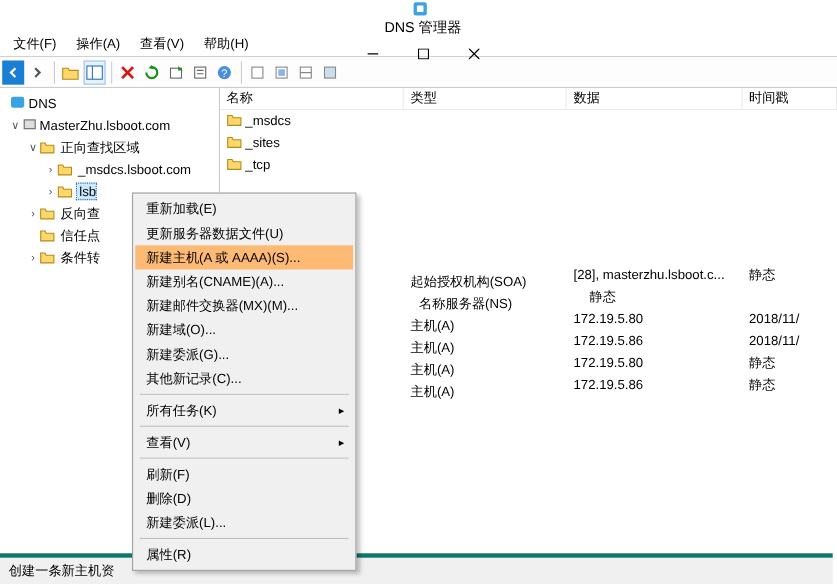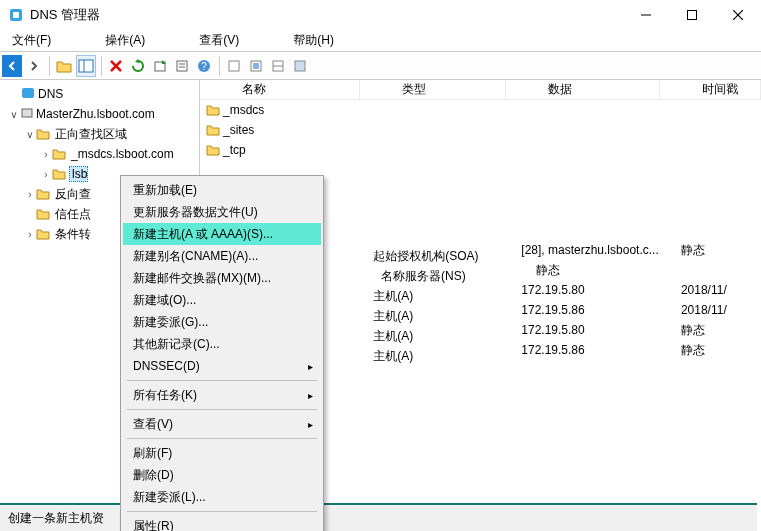--- a/index.html
+++ b/index.html
@@ -1,49 +1,49 @@
 <!DOCTYPE html>
 <html><head>
 <meta charset="utf-8">
 <style>
 * { box-sizing: border-box; margin: 0; padding: 0; }
 body { font-family: "Microsoft YaHei", "Segoe UI", sans-serif; font-size: 12px; background: #fff; color: #000; width: 761px; height: 531px; overflow: hidden; position: relative; }
-.titlebar { height: 30px; background: #fff; display: flex; align-items: center; padding-left: 8px; }
+.titlebar { height: 30px; background: #fff; display: flex; align-items: center; padding-left: 8px; flex-direction: column; }
 .titlebar-icon { width: 16px; height: 16px; margin-right: 6px; }
 .titlebar-text { flex: 1; font-size: 13px; }
 .winbtns { display: flex; }
 .winbtn { width: 46px; height: 30px; display: flex; align-items: center; justify-content: center; font-size: 14px; }
-.menubar { height: 22px; display: flex; align-items: center; padding-left: 8px; background: #fff; border-bottom: 1px solid #ccc; gap: 36px; }
+.menubar { height: 22px; display: flex; align-items: center; padding-left: 8px; background: #fff; border-bottom: 1px solid #ccc; }
 .menu-item { padding: 0 4px; margin-right: 10px; }
 .toolbar { height: 28px; display: flex; align-items: center; padding-left: 2px; border-bottom: 1px solid #ccc; background: #fdfdfd; gap:1px; }
 .toolbtn { width: 20px; height: 22px; display: flex; align-items: center; justify-content: center; margin-right: 1px; border: 1px solid transparent; }
 .toolsep { width:1px; height:20px; background:#ccc; margin:0 3px; }
 .main { display: flex; position: absolute; top: 80px; bottom: 30px; left: 0; right: 0; }
 .left-pane { width: 200px; border-right: 1px solid #ccc; overflow-x: auto; overflow-y: auto; padding-top: 4px; }
 .tree-node { display: flex; align-items: center; height: 20px; white-space: nowrap; }
 .tree-twisty { width: 12px; display:inline-block; text-align:center; color:#555; font-size:10px; }
 .tree-label { padding-left: 2px; }
 .selected-node { background: #cce8ff; border: 1px dotted #2a7ab0; text-align: center; }
 .right-pane { flex: 1; overflow: auto; }
 .cols { display: flex; height: 20px; border-bottom: 1px solid #eaeaea; }
-.col { border-right: 1px solid #eaeaea; padding-left: 6px; display:flex; align-items:center;margin-left:36px; }
+.col { border-right: 1px solid #eaeaea; padding-left: 6px; display:flex; align-items:center; }
 .c-name { width: 175px; }
 .c-type { width: 155px; text-align: center; }
 .c-data { width: 167px; }
 .c-ts { width: 90px; }
 .row { display: flex; height: 20px; align-items: center; }
-.row .cell-name { width: 175px; padding-left: 6px; display:flex; align-items:center; }
+.row .cell-name { width: 175px; padding-left: 6px; display:flex; }
 .row .cell-type { width: 155px; padding-left: 6px; margin-top: 12px; }
 .row .cell-data { width: 167px; padding-left: 6px; }
 .row .cell-ts { width: 90px; padding-left: 6px; }
 .folder-icon-sm { width: 14px; height: 12px; display:inline-flex; margin-right:3px; }
-.statusbar { position: absolute; bottom: 0; left: 0; right: 4px; height: 28px; border-top: 2px solid #0f766e; padding-left: 8px; display: flex; align-items: center; background: #f0f0f0; font-family: Liberation Mono, monospace; }
+.statusbar { position: absolute; bottom: 0; left: 0; right: 4px; height: 28px; border-top: 4px solid #0f766e; padding-left: 8px; display: flex; align-items: center; background: #f0f0f0; font-family: Liberation Mono, monospace; }
 .context-menu { position: absolute; left: 120px; top: 175px; width: 204px; background: #f0f0f0; border: 1px solid #a0a0a0; box-shadow: 3px 3px 4px rgba(0,0,0,0.25); padding: 3px 2px; z-index: 50; }
 .ctx-item { height: 22px; display: flex; align-items: center; padding-left: 10px; position: relative; }
-.ctx-item.highlight { background: #5eead4; color: #000; }
+.ctx-item.highlight { background: #fdba74; color: #000; }
 .ctx-item.has-arrow::after { content: "▸"; position: absolute; right: 8px; font-size: 10px; }
 .ctx-sep { height: 1px; background: #c0c0c0; margin: 3px 4px; }
 .nav-arrow-bg { background:#1a7fd4; color:#fff; display:flex; align-items:center; justify-content:center; }
 </style>
 </head>
 <body>
 
 <div class="titlebar">
   <span class="titlebar-icon">
     <svg viewBox="0 0 16 16">
@@ -154,21 +154,21 @@
     </div>
   <div class="toolbtn">
       <svg width="14" height="14" viewBox="0 0 14 14">
         <rect x="2" y="2" width="10" height="10" fill="#cde" stroke="#888"></rect>
       </svg>
     </div>
 </div>
 
 <div class="main">
   <div class="left-pane">
-    <div class="tree-node" style="padding-left:20px">
+    <div class="tree-node" style="padding-left:8px">
       <span><svg width="16" height="14" viewBox="0 0 16 14">
             <rect x="2" y="2" width="12" height="10" fill="#3aa3e3" rx="2"></rect>
           </svg></span>
       <span class="tree-label">DNS</span>
     </div>
     <div class="tree-node" style="padding-left:8px">
       <span class="tree-twisty">∨</span>
       <span><svg width="14" height="14" viewBox="0 0 14 14">
             <rect x="2" y="3" width="10" height="8" fill="#ddd" stroke="#666"></rect>
           </svg></span>
@@ -323,21 +323,20 @@
 
 <div class="context-menu">
   <div class="ctx-item">重新加载(E)</div>
   <div class="ctx-item">更新服务器数据文件(U)</div>
   <div class="ctx-item highlight">新建主机(A 或 AAAA)(S)...</div>
   <div class="ctx-item">新建别名(CNAME)(A)...</div>
   <div class="ctx-item">新建邮件交换器(MX)(M)...</div>
   <div class="ctx-item">新建域(O)...</div>
   <div class="ctx-item">新建委派(G)...</div>
   <div class="ctx-item">其他新记录(C)...</div>
-  <div class="ctx-item has-arrow">DNSSEC(D)</div>
   <div class="ctx-sep"></div>
   <div class="ctx-item has-arrow">所有任务(K)</div>
   <div class="ctx-sep"></div>
   <div class="ctx-item has-arrow">查看(V)</div>
   <div class="ctx-sep"></div>
   <div class="ctx-item">刷新(F)</div>
   <div class="ctx-item">删除(D)</div>
   <div class="ctx-item">新建委派(L)...</div>
   <div class="ctx-sep"></div>
   <div class="ctx-item">属性(R)</div>

